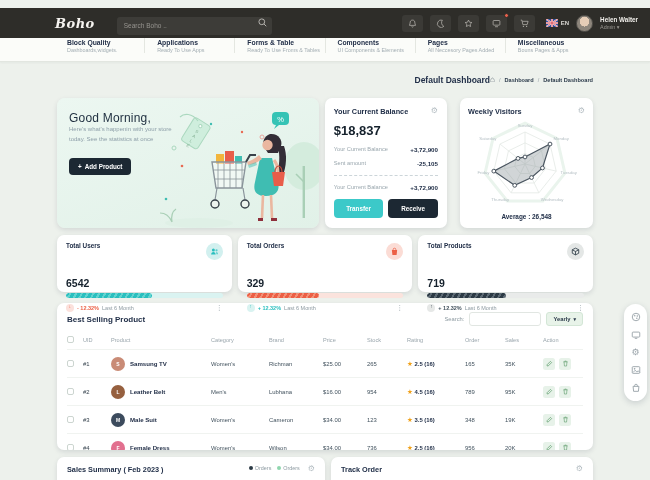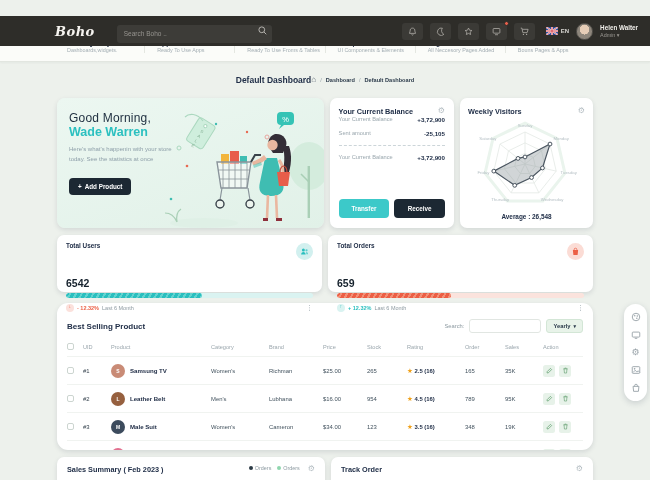--- a/index.html
+++ b/index.html
@@ -1,21 +1,21 @@
 <!DOCTYPE html>
 <html><head>
 <meta charset="utf-8">
 <style>
   *{margin:0;padding:0;box-sizing:border-box;}
   html,body{background:#d8dcd6;}
   body{font-family:"Liberation Sans",sans-serif;}
   .screen{position:relative;width:650px;height:480px;background:#edf1ec;overflow:hidden;}
 
   
-  .topbar{position:absolute;top:16px;left:0;width:650px;height:30px;background:#2e2d29;display:flex;align-items:center;padding:0 12px 0 55px;z-index:30;}
+  .topbar{position:absolute;top:8px;left:0;width:650px;height:30px;background:#2e2d29;display:flex;align-items:center;padding:0 12px 0 55px;z-index:30;}
   .logo{font-family:"DejaVu Serif",serif;font-style:italic;font-weight:700;font-size:13px;color:#f6f4f0;letter-spacing:.5px;margin-right:22px;}
   .searchbox{position:relative;width:155px;height:18px;}
   .searchbox input{width:100%;height:100%;background:#3d3c38;border:none;border-radius:3px;color:#cfcdc8;font-size:6.5px;padding:0 18px 0 7px;outline:none;font-family:"Liberation Sans",sans-serif;}
   .searchbox input::placeholder{color:#96948f;}
   .searchbox svg{position:absolute;right:5px;top:4px;}
   .tb-right{margin-left:auto;display:flex;align-items:center;gap:7px;}
   .tb-btn{position:relative;width:21px;height:17px;background:#3b3a36;border-radius:3px;display:flex;align-items:center;justify-content:center;color:#b5b3ae;font-size:9px;line-height:1;cursor:pointer;}
   .tb-badge{position:absolute;top:-2px;right:-2px;width:5px;height:5px;border-radius:50%;background:#e8604c;border:1px solid #2e2d29;}
   .lang{display:flex;align-items:center;gap:3px;margin-left:4px;cursor:pointer;}
   .lang .code{font-size:6px;font-weight:700;color:#d8d6d2;}
@@ -26,21 +26,21 @@
 
   
   .menubar{position:absolute;top:30px;left:0;width:650px;height:32px;background:#fbfcf9;border-bottom:1px solid #e2e6e0;display:flex;align-items:center;padding:0 55px;z-index:20;box-shadow:0 1px 2px rgba(40,50,60,.05);}
   .menu-item{flex:1;padding:0 0 0 12px;cursor:pointer;}
   .menu-item + .menu-item{border-left:1px solid #e4e7e1;}
   .menu-item .mi-label{font-size:6.8px;font-weight:700;color:#233049;line-height:1.4;}
   .menu-item .mi-sub{font-size:5.4px;color:#a4aeb4;}
 
   
   .content{position:absolute;top:62px;left:0;width:650px;bottom:0;padding:8px 57px 0 57px;}
-  .crumbrow{display:flex;align-items:center;justify-content:center;height:20px;margin-bottom:8px;}
+  .crumbrow{display:flex;align-items:center;justify-content:flex-end;height:20px;margin-bottom:8px;}
   .page-title{font-size:8.5px;font-weight:800;color:#223049;}
   .crumbs{display:flex;align-items:center;gap:4px;font-size:5.6px;color:#8d99a1;}
   .crumbs .home{font-size:8px;color:#66727c;line-height:1;}
   .crumbs .item{font-weight:700;color:#2b3a4a;}
 
   .card{background:#fff;border-radius:7px;box-shadow:0 2px 5px rgba(35,48,73,.13);}
 
   
   .row1{display:flex;gap:6px;height:130px;}
   .greet{width:268px;border-radius:8px;background:linear-gradient(160deg,#ecf7f1,#e1f1e8);position:relative;overflow:hidden;padding:13px 12px;box-shadow:0 2px 5px rgba(35,48,73,.13);}
@@ -57,21 +57,21 @@
   .amount{font-size:13px;font-weight:800;color:#15212c;margin:7px 0 8px;}
   .bal-row{display:flex;justify-content:space-between;margin-bottom:7px;}
   .bal-row .bl{font-size:5.7px;color:#9aa7ae;}
   .bal-row .bv{font-size:6.2px;font-weight:800;color:#223049;}
   .dashed{border-top:1px dashed #ccd5d9;margin:1px 0 8px;}
   .bal-btns{display:flex;gap:5px;margin-top:auto;}
   .bal-btns button{flex:1;height:19px;border:none;border-radius:4px;font-size:6.3px;font-weight:700;color:#fff;cursor:pointer;font-family:"Liberation Sans",sans-serif;}
   .btn-transfer{background:#3cc9c9;}
   .btn-receive{background:#1c2833;}
 
-  .weekly{width:133px;padding:9px 8px 8px;display:flex;flex-direction:column;align-items:stretch;}
+  .weekly{width:133px;padding:9px 8px 8px;display:flex;flex-direction:column;align-items:stretch;margin-left:7px;}
   .weekly .avg{text-align:center;font-size:6.4px;font-weight:800;color:#223049;margin-top:2px;}
 
   
   .row2{display:flex;gap:6px;margin-top:7px;}
   .stat{flex:1;height:57px;padding:7px 9px 6px;position:relative;}
   .stat .s-title{font-size:6.4px;font-weight:700;color:#223049;}
   .stat .s-value{font-size:10.5px;font-weight:800;color:#15212c;line-height:1.15;margin-top:28px;}
   .s-ico{position:absolute;top:8px;right:9px;width:17px;height:17px;border-radius:50%;display:flex;align-items:center;justify-content:center;}
   .stat-teal .s-ico{background:#d2f0ef;}
   .stat-red  .s-ico{background:#fbdcd5;}
@@ -90,21 +90,21 @@
   .stat-red  .chg-ico{background:#d9f3f1;color:#2abfbf;}
   .stat-dark .chg-ico{background:#e6e8e7;color:#2c3a45;}
   .chg{font-size:5.5px;font-weight:700;}
   .stat-teal .chg{color:#ec5f45;}
   .stat-red  .chg{color:#2abfbf;}
   .stat-dark .chg{color:#43525d;}
   .period{font-size:5.5px;color:#8d9aa1;}
   .dots{margin-left:auto;font-size:7px;color:#8d9aa1;cursor:pointer;line-height:1;}
 
   
-  .tablecard{margin-top:11px;padding:16px 10px 0;height:147px;overflow:hidden;border-radius:11px;}
+  .tablecard{margin-top:11px;padding:9px 10px 0;height:147px;overflow:hidden;}
   .tc-head{display:flex;align-items:center;}
   .tc-title{font-size:8px;font-weight:800;color:#223049;}
   .tc-right{margin-left:auto;display:flex;align-items:center;gap:5px;}
   .tc-right .slabel{font-size:5.8px;color:#8d9aa1;}
   .tc-right input{width:72px;height:14px;border:1px solid #e1e6e2;border-radius:3px;outline:none;font-size:6px;padding:0 4px;font-family:"Liberation Sans",sans-serif;color:#42525e;}
   .yearly{display:flex;align-items:center;gap:3px;background:#e8f3e9;border:1px solid #d3e6d6;border-radius:3px;padding:3px 6px;font-size:5.8px;font-weight:700;color:#2b3a4a;cursor:pointer;}
   table{width:100%;border-collapse:collapse;table-layout:fixed;margin-top:6px;}
   thead th{font-size:5.6px;color:#9aa6ad;font-weight:500;text-align:left;padding:4px 0 6px;}
   tbody td{font-size:5.9px;color:#42525e;padding:0;height:27px;border-top:1px solid #f0f3f0;}
   .cb{display:inline-block;width:7px;height:7px;border:1px solid #ccd5d0;border-radius:2px;background:#fff;vertical-align:middle;cursor:pointer;}
@@ -231,21 +231,20 @@
         <span class="item">Dashboard</span>
         <span>/</span>
         <span class="item">Default Dashboard</span>
       </div>
     </div>
 
     <section class="row1">
 
       <div class="greet">
         <h1>Good Morning,</h1>
-        <h2>Wade Warren</h2>
         <p>Here's what's happenin with your store today. See the statistics at once</p>
         <button class="add-btn">
             <span>+</span>
             <span>Add Product</span>
           </button>
         <svg class="illus" width="165" height="124" viewBox="0 0 165 124">
           <ellipse cx="150" cy="62" rx="20" ry="24" fill="#d4ecdd"></ellipse>
           <rect x="148.6" y="62" width="2.4" height="52" fill="#a9cfb6"></rect>
           <line x1="150" y1="78" x2="142" y2="70" stroke="#a9cfb6" stroke-width="1.6"></line>
           <ellipse cx="45" cy="119" rx="34" ry="5" fill="#dff0e6"></ellipse>
@@ -296,20 +295,21 @@
             <path d="M104 114h5v3h-5zM117 114h6v3h-6z" fill="#8e2f3b"></path>
           </g>
         </svg>
       </div>
 
       <div class="card balance">
         <div class="card-head">
           <div class="card-title">Your Current Balance</div>
           <span class="gear">⚙</span>
         </div>
+        <div class="amount">$18,837</div>
         <div class="bal-row">
           <span class="bl">Your Current Balance</span>
           <span class="bv">+3,72,900</span>
         </div>
         <div class="bal-row">
           <span class="bl">Sent amount</span>
           <span class="bv">-25,105</span>
         </div>
         <div class="dashed"></div>
         <div class="bal-row">
@@ -378,38 +378,57 @@
         <div class="s-foot">
           <span class="chg-ico">↓</span>
           <span class="chg">- 12.32%</span>
           <span class="period">Last 6 Month</span>
           <span class="dots">⋮</span>
         </div>
       </div>
 
       <div class="card stat stat-red">
         <div class="s-title">Total Orders</div>
-        <div class="s-value">659</div>
+        <div class="s-value">329</div>
         <div class="s-ico">
           <svg width="9" height="9" viewBox="0 0 12 12">
               <path d="M2.5 4h7l-.7 6.5H3.2z" fill="#ec5f45"></path>
               <path d="M4.2 4.5V3.4a1.8 1.8 0 013.6 0v1.1" fill="none" stroke="#ec5f45" stroke-width="1"></path>
             </svg>
         </div>
         <div class="bar">
             <div class="bar-fill" style="width: 46%;"></div>
           </div>
         <div class="s-foot">
           <span class="chg-ico">↑</span>
           <span class="chg">+ 12.32%</span>
           <span class="period">Last 6 Month</span>
           <span class="dots">⋮</span>
         </div>
       </div>
 
+      <div class="card stat stat-dark">
+        <div class="s-title">Total Products</div>
+        <div class="s-value">719</div>
+        <div class="s-ico">
+          <svg width="9" height="9" viewBox="0 0 12 12">
+              <path d="M6 1.5l4.3 2.2v4.6L6 10.5 1.7 8.3V3.7z" fill="none" stroke="#2c3a45" stroke-width="1.1"></path>
+              <path d="M1.7 3.7L6 6l4.3-2.3M6 6v4.5" fill="none" stroke="#2c3a45" stroke-width="1.1"></path>
+            </svg>
+        </div>
+        <div class="bar">
+            <div class="bar-fill" style="width: 50%;"></div>
+          </div>
+        <div class="s-foot">
+          <span class="chg-ico">↑</span>
+          <span class="chg">+ 12.32%</span>
+          <span class="period">Last 6 Month</span>
+          <span class="dots">⋮</span>
+        </div>
+      </div>
     </section>
 
     <section class="card tablecard">
       <div class="tc-head">
         <div class="tc-title">Best Selling Product</div>
         <div class="tc-right">
           <span class="slabel">Search:</span>
           <input type="text" style="">
           <div class="yearly">
             <span>Yearly</span>

